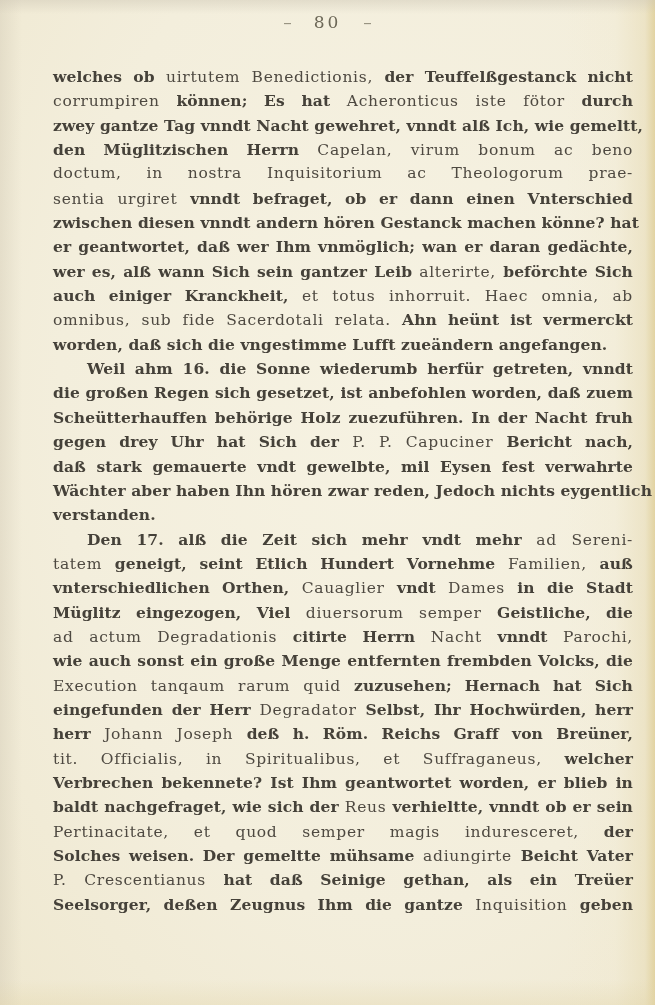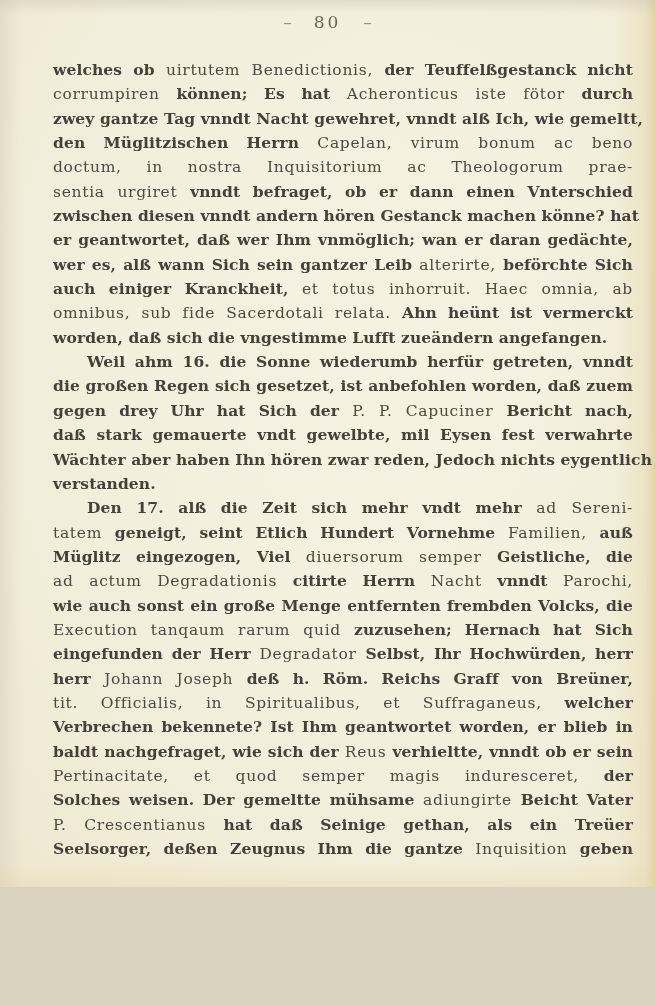--- a/index.html
+++ b/index.html
@@ -1,18 +1,18 @@
 <!DOCTYPE html>
 <html><head>
 <meta charset="utf-8">
 <style>
   html,body{margin:0;padding:0;background:#d8d2bf;}
   .page{
     position:relative;
-    width:655px;height:887px;
+    width:655px;height:1005px;
     margin:0 auto;
     overflow:hidden;
     background:
       linear-gradient(180deg, rgba(205,198,180,.45) 0px, rgba(205,198,180,0) 14px),
       linear-gradient(0deg, rgba(226,213,170,.35) 0px, rgba(226,213,170,0) 26px),
       linear-gradient(90deg, rgba(208,200,180,.40) 0px, rgba(208,200,180,0) 22px),
       linear-gradient(270deg, #e2d3a2 0px, rgba(231,219,180,.55) 10px, rgba(240,232,205,.25) 40px, rgba(240,232,205,0) 90px),
       radial-gradient(ellipse at 60% 40%, #f6f2e2 0%, #f3eedc 60%, #efe8d0 100%);
     font-family:"DejaVu Serif","Liberation Serif",serif;
   }
@@ -22,21 +22,21 @@
     font-family:"DejaVu Serif","Liberation Serif",serif;
   }
   .page-header .dash{margin:0 22px;color:#95907e;}
   .page-header .num{letter-spacing:3px;color:#6d6858;}
   .text-block{
     position:absolute;left:53px;top:61px;width:580px;
     color:#46423a;
   }
   .line{
     font-size:15.5px;
-    line-height:18px;
+    line-height:31px;
     height:24.35px;
     text-align:justify;
     text-align-last:justify;
     white-space:nowrap;
     overflow:visible;
   }
   .line.no-just{text-align-last:left;}
   .line.indent{text-indent:34px;}
   .fraktur{
     font-weight:700;
@@ -64,26 +64,28 @@
       <div class="line"><span class="antiqua">doctum, in nostra Inquisitorium ac Theologorum prae-</span></div>
       <div class="line"><span class="antiqua">sentia urgiret </span><span class="fraktur">vnndt befraget, ob er dann einen Vnterschied</span></div>
       <div class="line"><span class="fraktur">zwischen diesen vnndt andern hören Gestanck machen könne? hat</span></div>
       <div class="line"><span class="fraktur">er geantwortet, daß wer Ihm vnmöglich; wan er daran gedächte,</span></div>
       <div class="line"><span class="fraktur">wer es, alß wann Sich sein gantzer Leib </span><span class="antiqua">alterirte, </span><span class="fraktur">beförchte Sich</span></div>
       <div class="line"><span class="fraktur">auch einiger Kranckheit, </span><span class="antiqua">et totus inhorruit. Haec omnia, ab</span></div>
       <div class="line"><span class="antiqua">omnibus, sub fide Sacerdotali relata. </span><span class="fraktur">Ahn heünt ist vermerckt</span></div>
       <div class="line no-just"><span class="fraktur">worden, daß sich die vngestimme Lufft zueändern angefangen.</span></div>
       <div class="line indent"><span class="fraktur">Weil ahm 16. die Sonne wiederumb herfür getreten, vnndt</span></div>
       <div class="line"><span class="fraktur">die großen Regen sich gesetzet, ist anbefohlen worden, daß zuem</span></div>
+      <div class="line"><span class="fraktur">Scheütterhauffen behörige Holz zuezuführen. In der Nacht fruh</span></div>
       <div class="line"><span class="fraktur">gegen drey Uhr hat Sich der </span><span class="antiqua">P. P. Capuciner </span><span class="fraktur">Bericht nach,</span></div>
       <div class="line"><span class="fraktur">daß stark gemauerte vndt gewelbte, mil Eysen fest verwahrte</span></div>
       <div class="line"><span class="fraktur">Wächter aber haben Ihn hören zwar reden, Jedoch nichts eygentlich</span></div>
       <div class="line no-just"><span class="fraktur">verstanden.</span></div>
       <div class="line indent"><span class="fraktur">Den 17. alß die Zeit sich mehr vndt mehr </span><span class="antiqua">ad Sereni-</span></div>
       <div class="line"><span class="antiqua">tatem </span><span class="fraktur">geneigt, seint Etlich Hundert Vornehme </span><span class="antiqua">Familien, </span><span class="fraktur">auß</span></div>
+      <div class="line"><span class="fraktur">vnterschiedlichen Orthen, </span><span class="antiqua">Cauaglier </span><span class="fraktur">vndt </span><span class="antiqua">Dames </span><span class="fraktur">in die Stadt</span></div>
       <div class="line"><span class="fraktur">Müglitz eingezogen, Viel </span><span class="antiqua">diuersorum semper </span><span class="fraktur">Geistliche, die</span></div>
       <div class="line"><span class="antiqua">ad actum Degradationis </span><span class="fraktur">citirte Herrn </span><span class="antiqua">Nacht </span><span class="fraktur">vnndt </span><span class="antiqua">Parochi,</span></div>
       <div class="line"><span class="fraktur">wie auch sonst ein große Menge entfernten frembden Volcks, die</span></div>
       <div class="line"><span class="antiqua">Execution tanqaum rarum quid </span><span class="fraktur">zuzusehen; Hernach hat Sich</span></div>
       <div class="line"><span class="fraktur">eingefunden der Herr </span><span class="antiqua">Degradator </span><span class="fraktur">Selbst, Ihr Hochwürden, herr</span></div>
       <div class="line"><span class="fraktur">herr </span><span class="antiqua">Johann Joseph </span><span class="fraktur">deß h. Röm. Reichs Graff von Breüner,</span></div>
       <div class="line"><span class="antiqua">tit. Officialis, in Spiritualibus, et Suffraganeus, </span><span class="fraktur">welcher</span></div>
       <div class="line"><span class="fraktur">Verbrechen bekennete? Ist Ihm geantwortet worden, er blieb in</span></div>
       <div class="line"><span class="fraktur">baldt nachgefraget, wie sich der </span><span class="antiqua">Reus </span><span class="fraktur">verhieltte, vnndt ob er sein</span></div>
       <div class="line"><span class="antiqua">Pertinacitate, et quod semper magis induresceret, </span><span class="fraktur">der</span></div>

